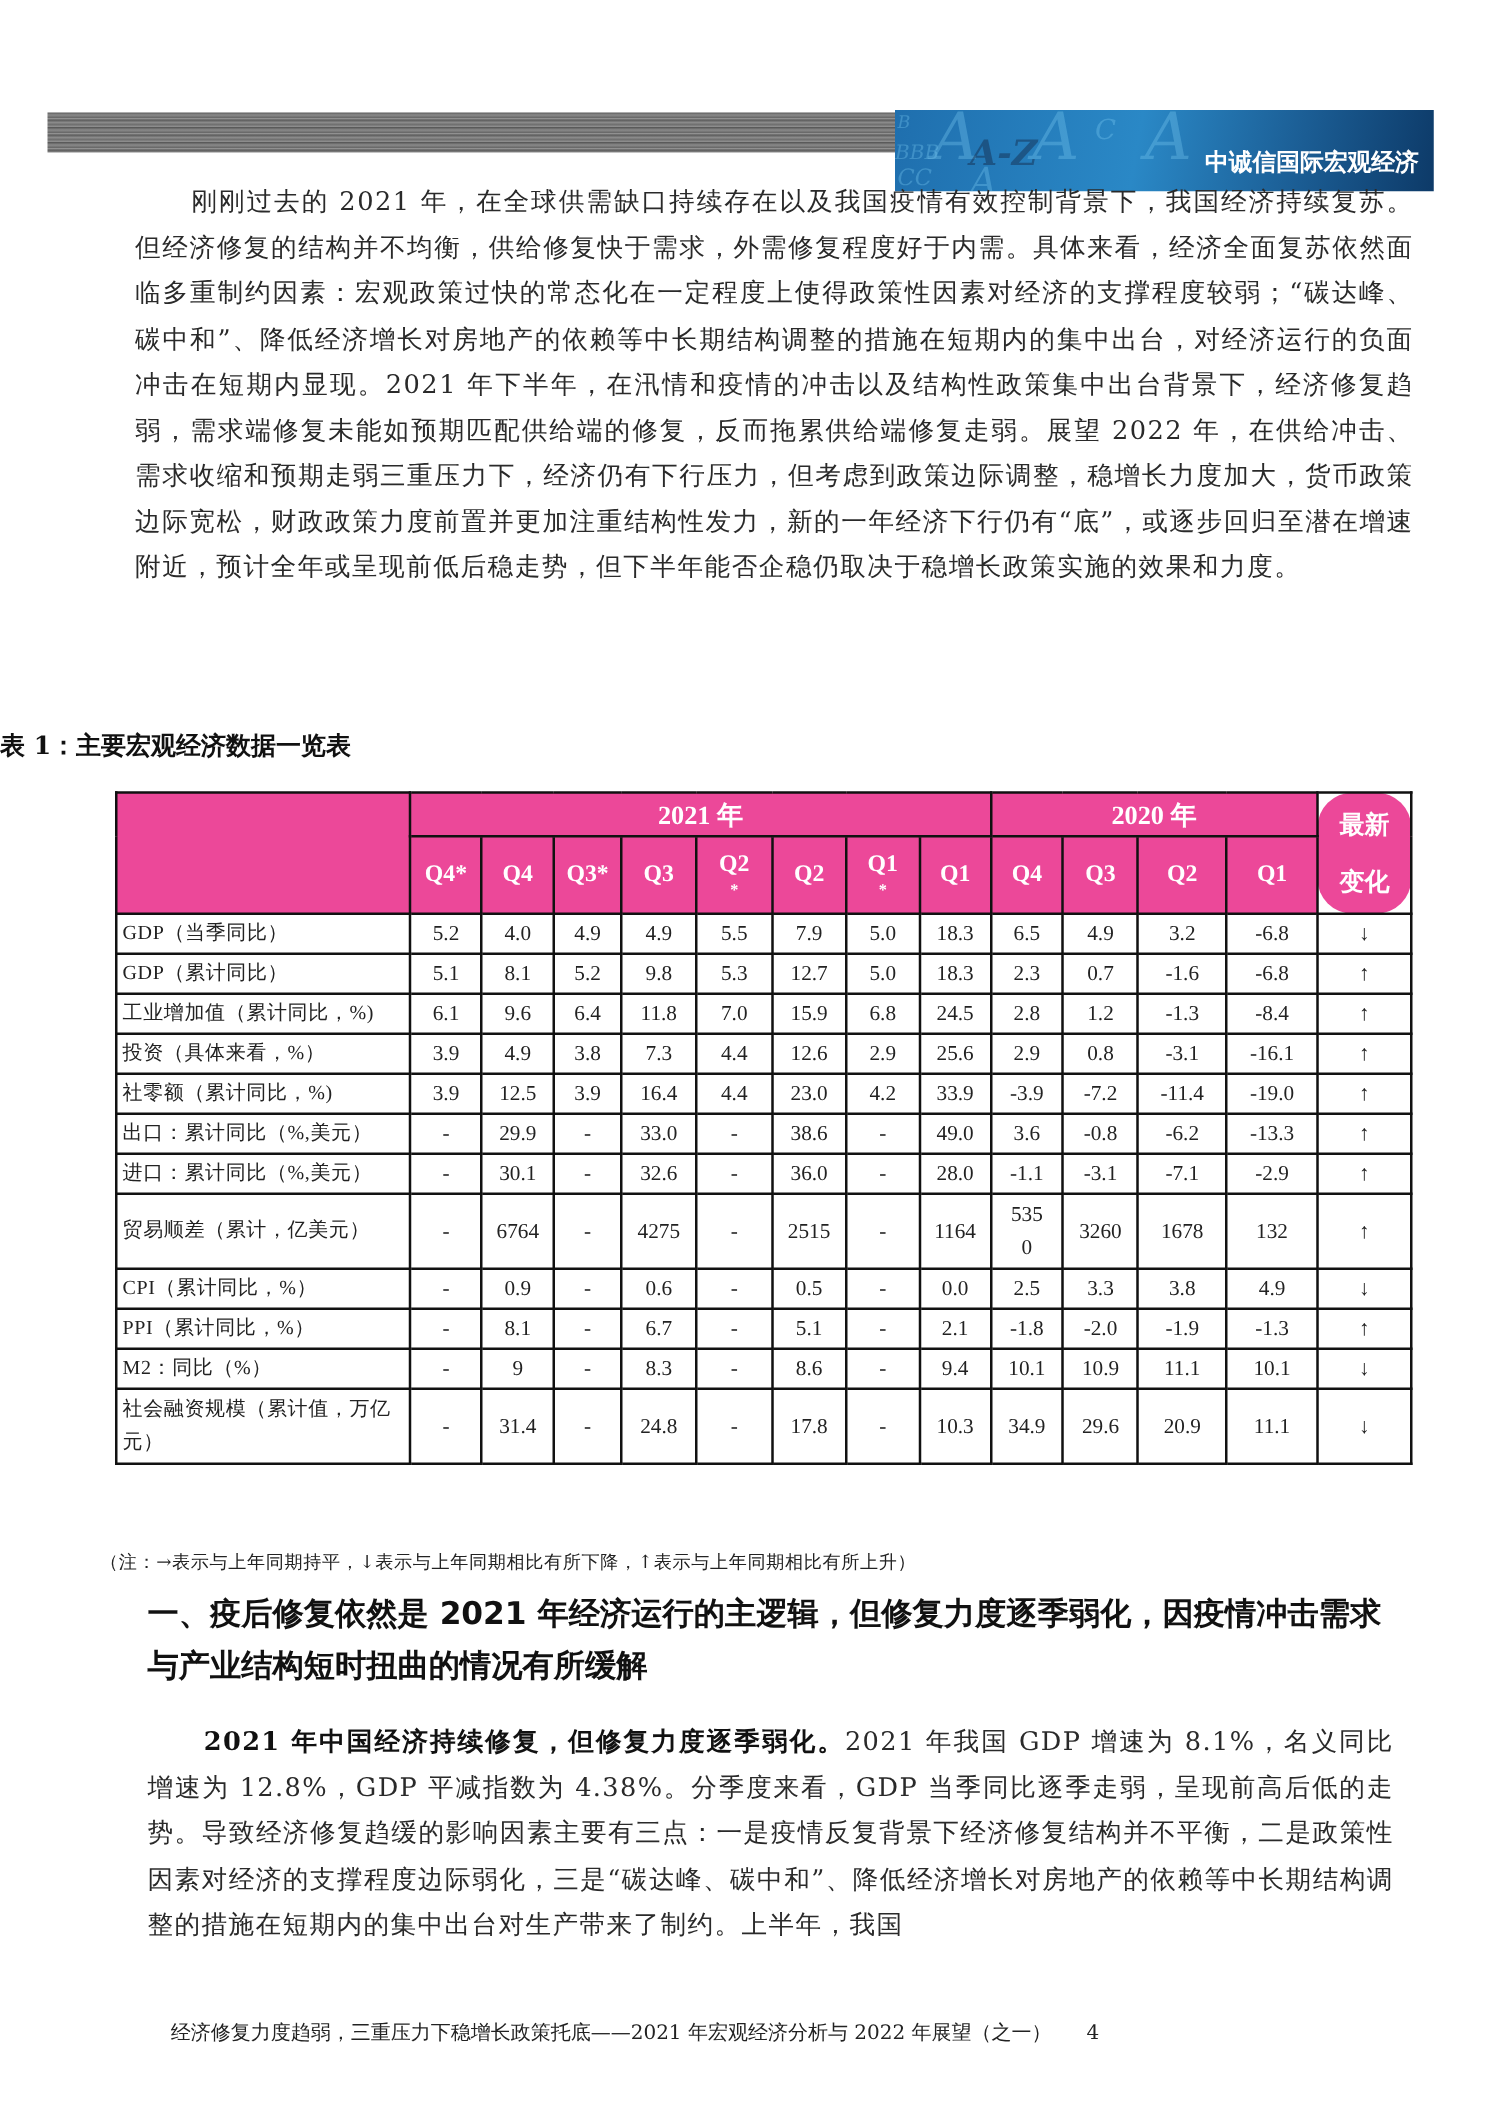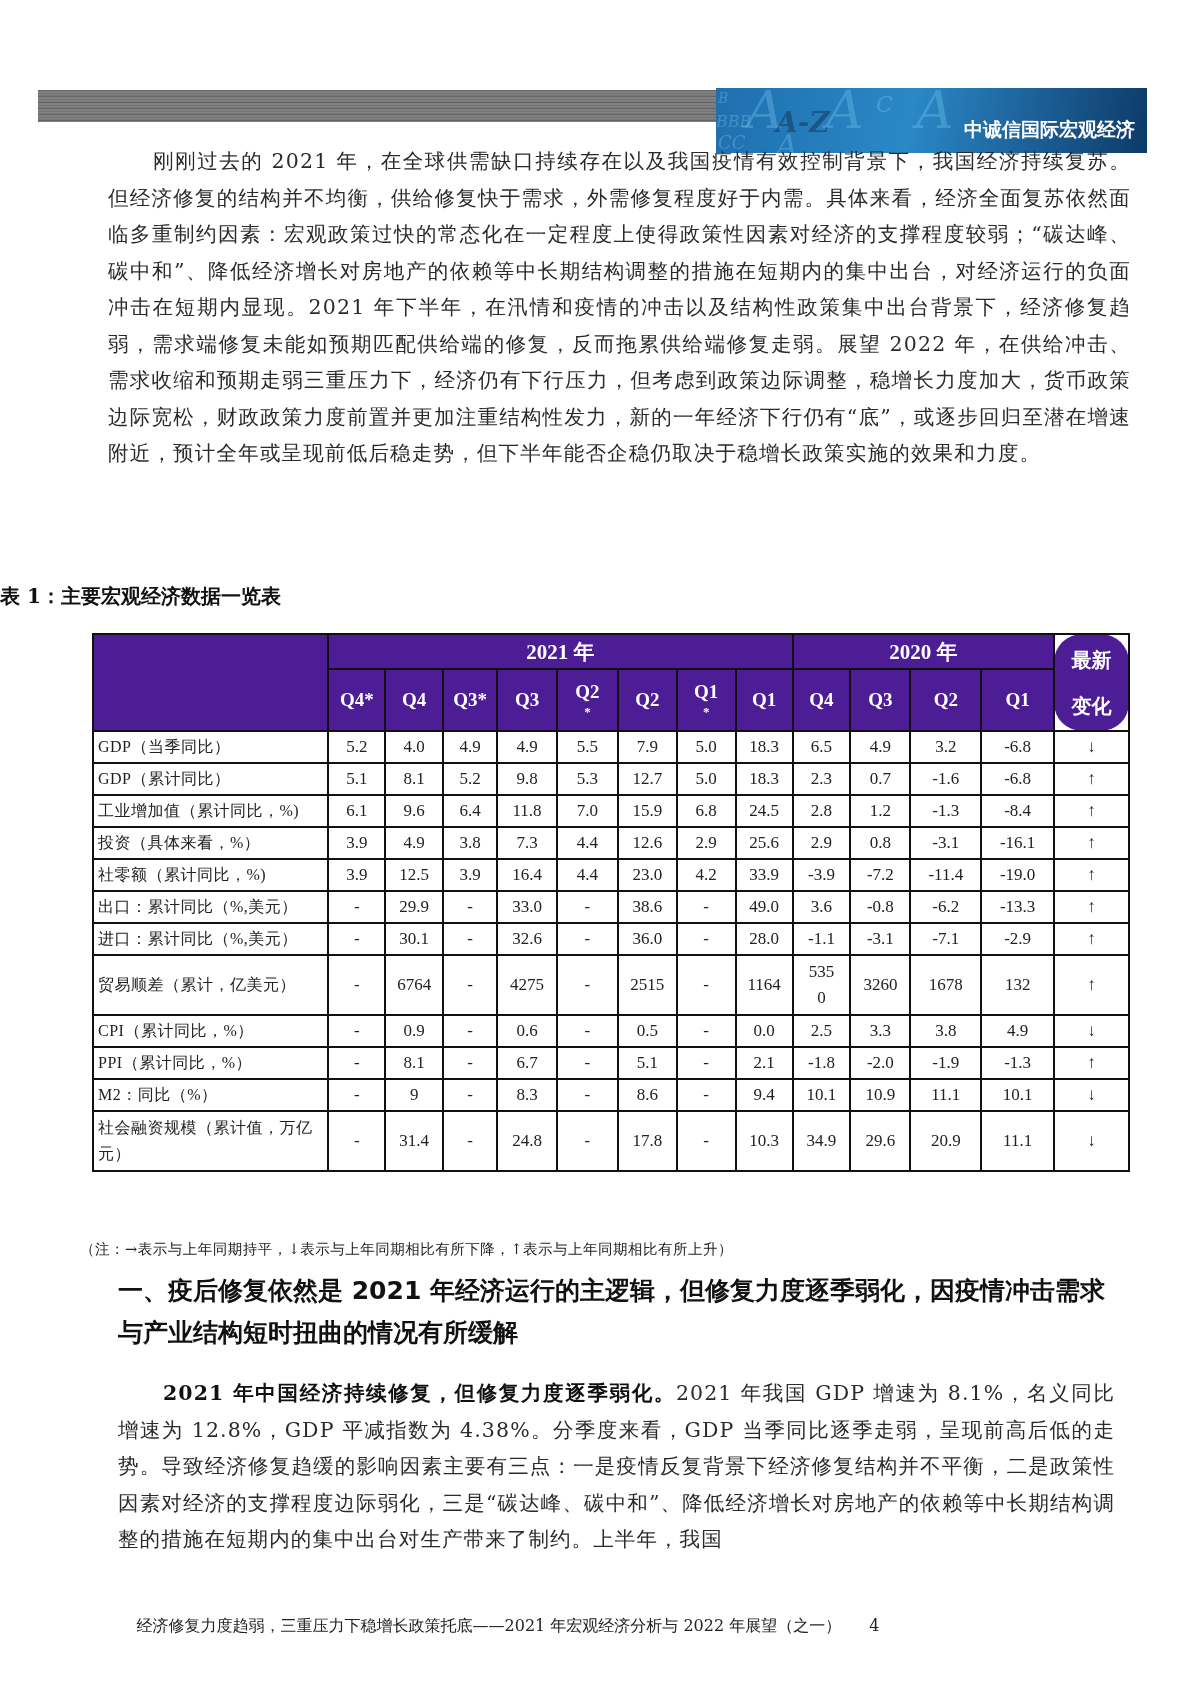--- a/index.html
+++ b/index.html
@@ -12,21 +12,21 @@
   .hdr-banner .deco { position:absolute; font-family:"DejaVu Serif",serif; font-style:italic; color:rgba(120,200,240,0.35); }
   .hdr-banner .title { position:absolute; right:12px; bottom:10px; color:#fff; font-family:"DejaVu Sans",sans-serif;
     font-weight:bold; font-size:19px; letter-spacing:0px; }
   .para { position:absolute; left:92px; width:1023px; font-size:20.5px; line-height:36.5px;
     letter-spacing:1.2px; text-align:justify; color:#2a2a2a;margin-left:16px; }
   .indent { text-indent:45px; }
   .caption { position:absolute; left:0; width:1200px; top:583px; text-align:left; font-weight:bold; font-size:20px; color:#111; }
   table.macro { position:absolute; left:92px; top:633px; width:1038px; border-collapse:collapse;
     font-family:"Liberation Serif","DejaVu Serif",serif; font-size:17px; }
   table.macro td, table.macro th { border:2.5px solid #111; text-align:center; padding:0; }
-  table.macro th { background:#4c1d95; color:#fff; font-weight:bold; font-size:19px; }
+  table.macro th { background:#ec4899; color:#fff; font-weight:bold; font-size:19px; }
   table.macro th.yr { height:33px; font-size:21px; }
   table.macro th.q { height:60px; line-height:24px;margin-top:48px; }
   table.macro th.chg { font-size:20px; line-height:46px;border-radius:28px; }
   table.macro td { height:30px; color:#222; }
   table.macro td.lbl { text-align:left; padding-left:4px; font-size:16px; line-height:26px; letter-spacing:0.5px; }
   table.macro tr.tall td { height:58px; }
   .arrow-down { color:#e0242b; font-weight:bold; }
   .arrow-up { color:#222; }
   .note { position:absolute; left:80px; top:1240px; font-size:14.5px; color:#222; letter-spacing:0.5px; }
   .h1 { position:absolute; left:118px; top:1270px; width:1000px; font-family:"DejaVu Sans",sans-serif; font-weight:bold;

